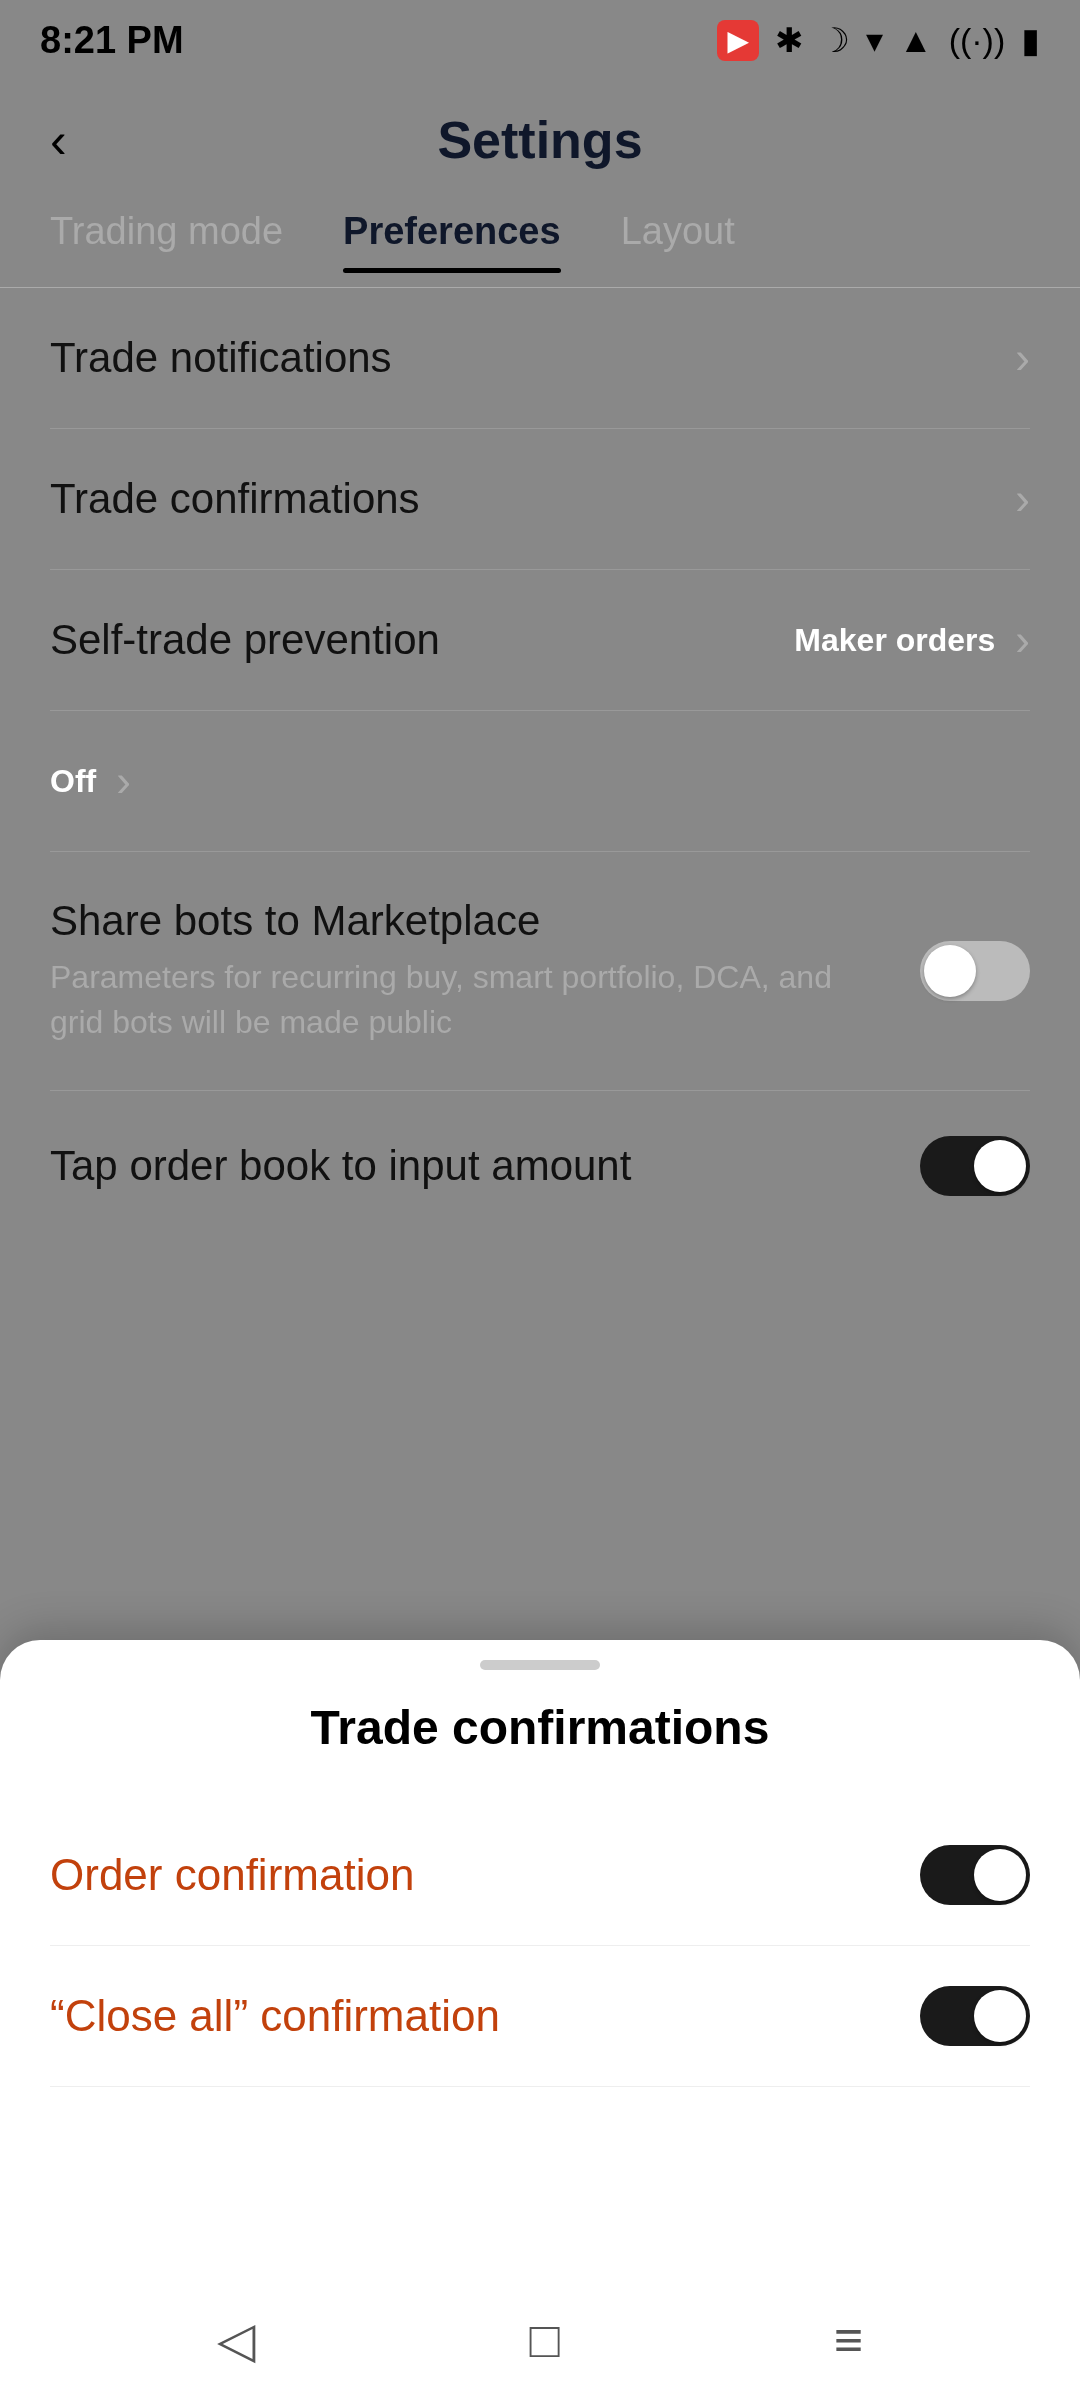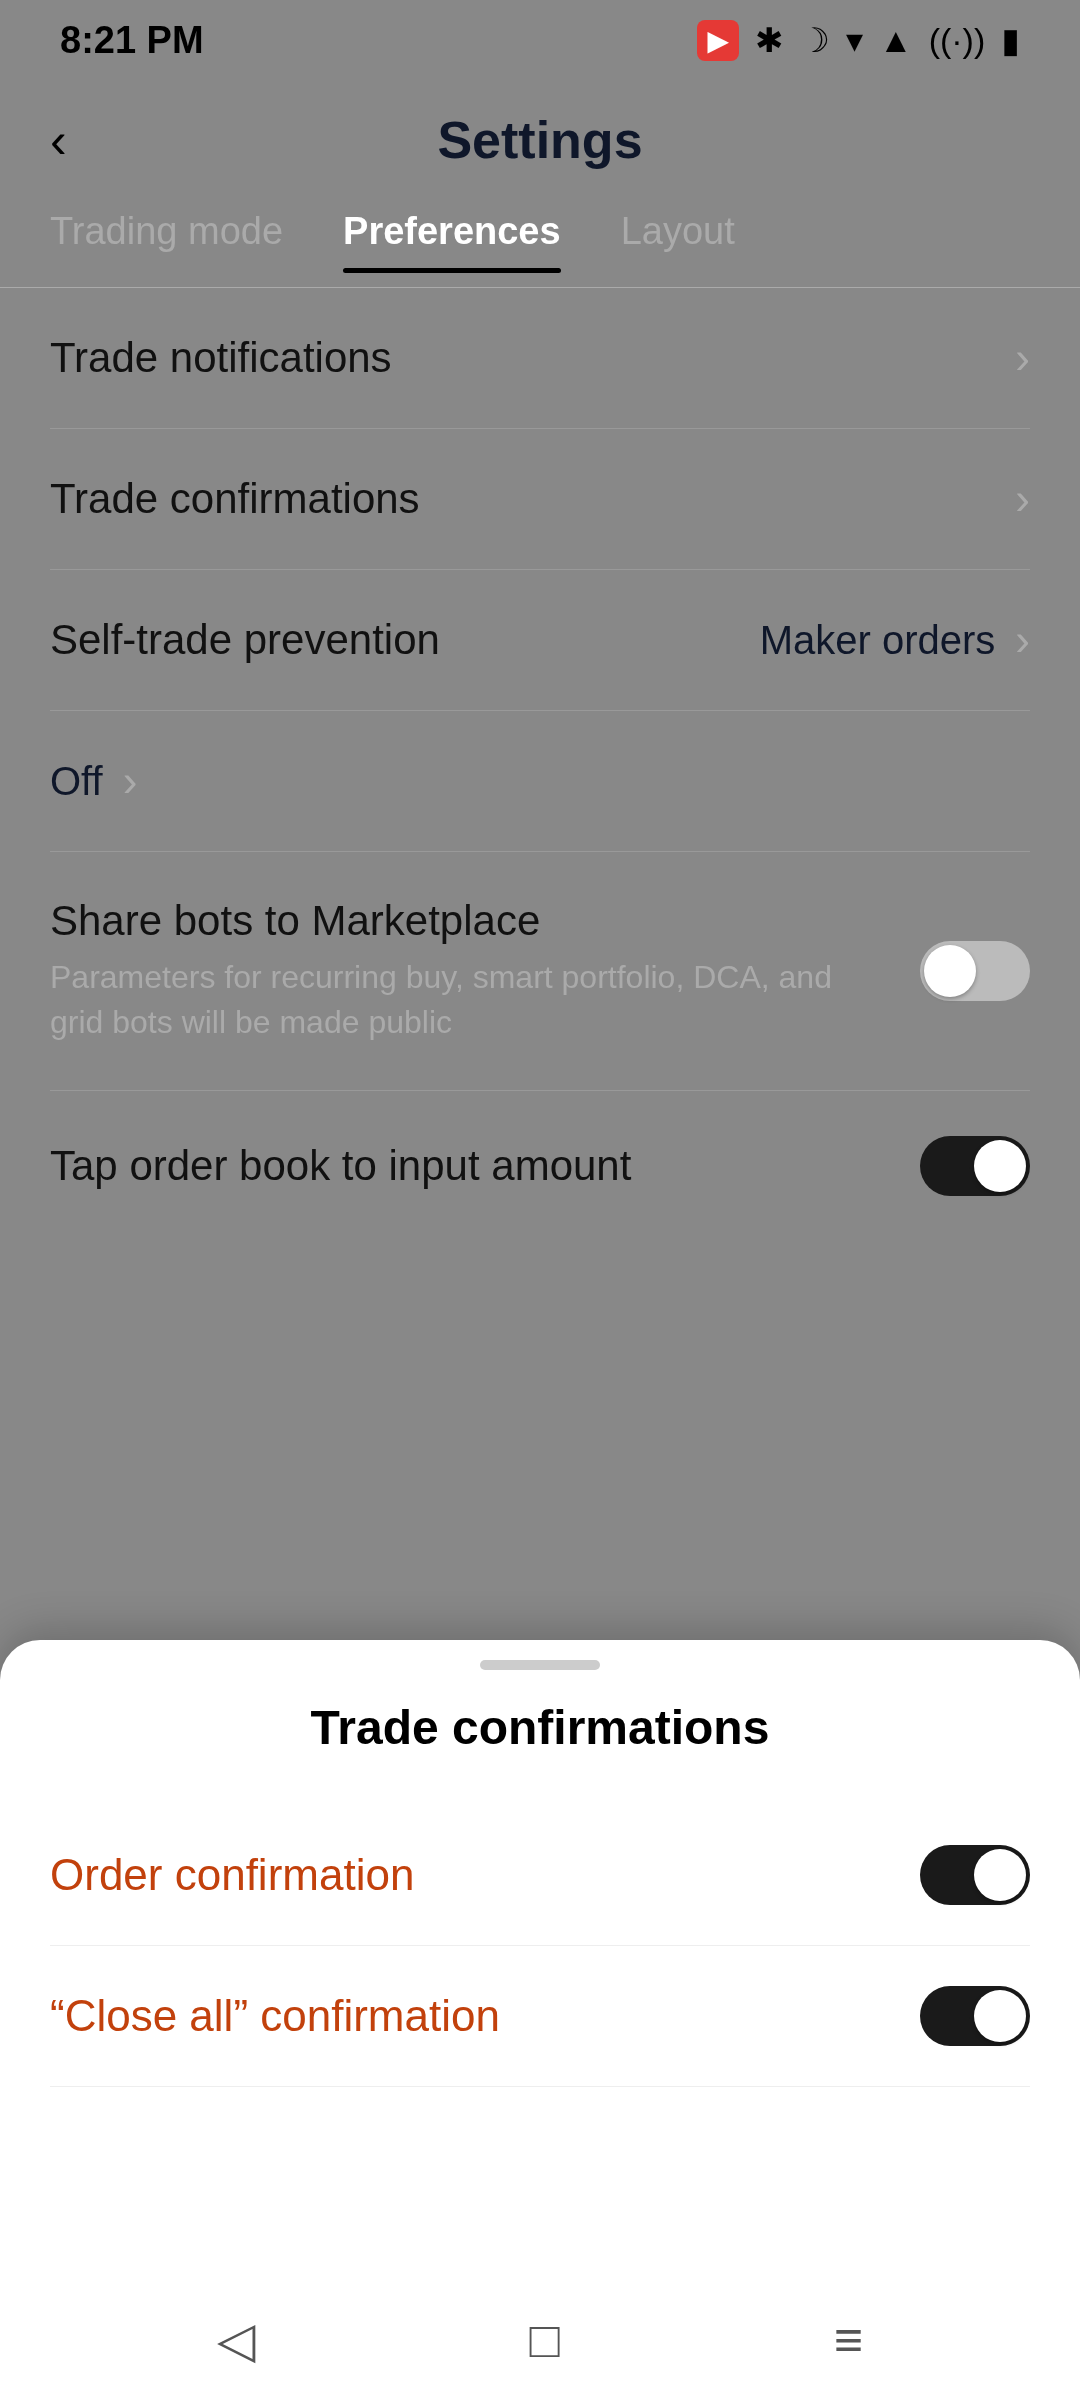--- a/index.html
+++ b/index.html
@@ -15,21 +15,21 @@
     }
 
     
     .status-bar {
       width: 100%;
       height: 80px;
       background: #888888;
       display: flex;
       align-items: center;
       justify-content: space-between;
-      padding: 0 60px;
+      padding: 0 40px;
     }
     .status-time {
       font-size: 38px;
       font-weight: 600;
       color: #000;
     }
     .status-icons {
       display: flex;
       align-items: center;
       gap: 16px;
@@ -89,21 +89,21 @@
       border-bottom: 1px solid #aaa;
     }
     .tab {
       font-size: 38px;
       padding-bottom: 18px;
       color: #aaa;
       cursor: pointer;
       position: relative;
     }
     .tab.active {
-      color: #ffffff;
+      color: #0f172a;
       font-weight: 600;
     }
     .tab.active::after {
       content: '';
       position: absolute;
       bottom: -2px;
       left: 0;
       right: 0;
       height: 5px;
       background: #000;
@@ -139,22 +139,23 @@
       color: #aaa;
       margin-top: 10px;
       line-height: 1.4;
     }
     .settings-item-right {
       display: flex;
       align-items: center;
       gap: 20px;
     }
     .settings-value {
-      font-size: 40px;
-      color: #0f172a;
+      font-size: 32px;
+      color: #ffffff;
+      font-weight: bold;
     }
     .chevron {
       font-size: 44px;
       color: #aaa;
     }
 
     
     .toggle {
       width: 110px;
       height: 60px;

